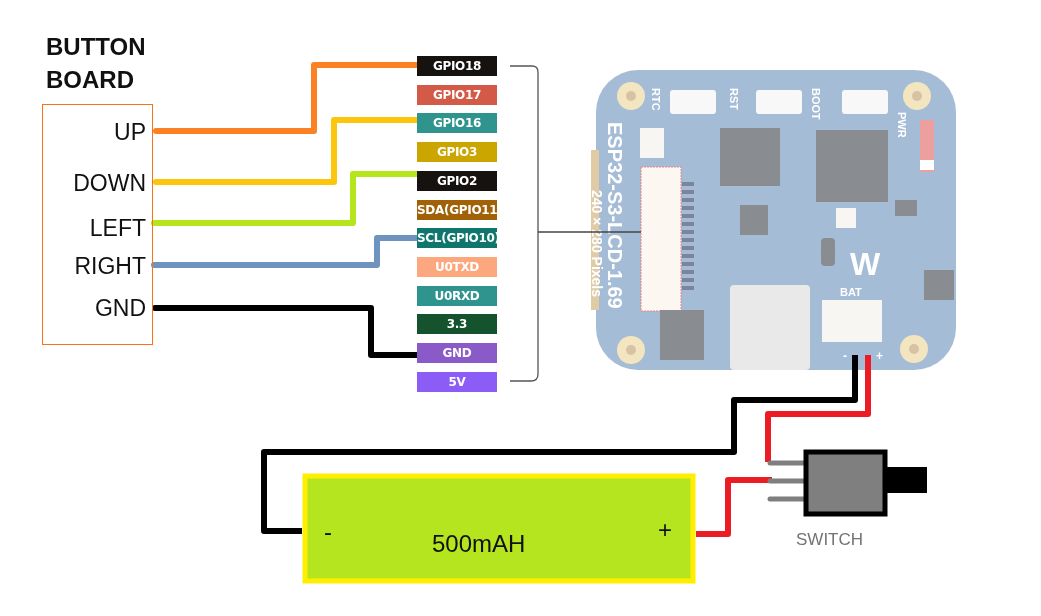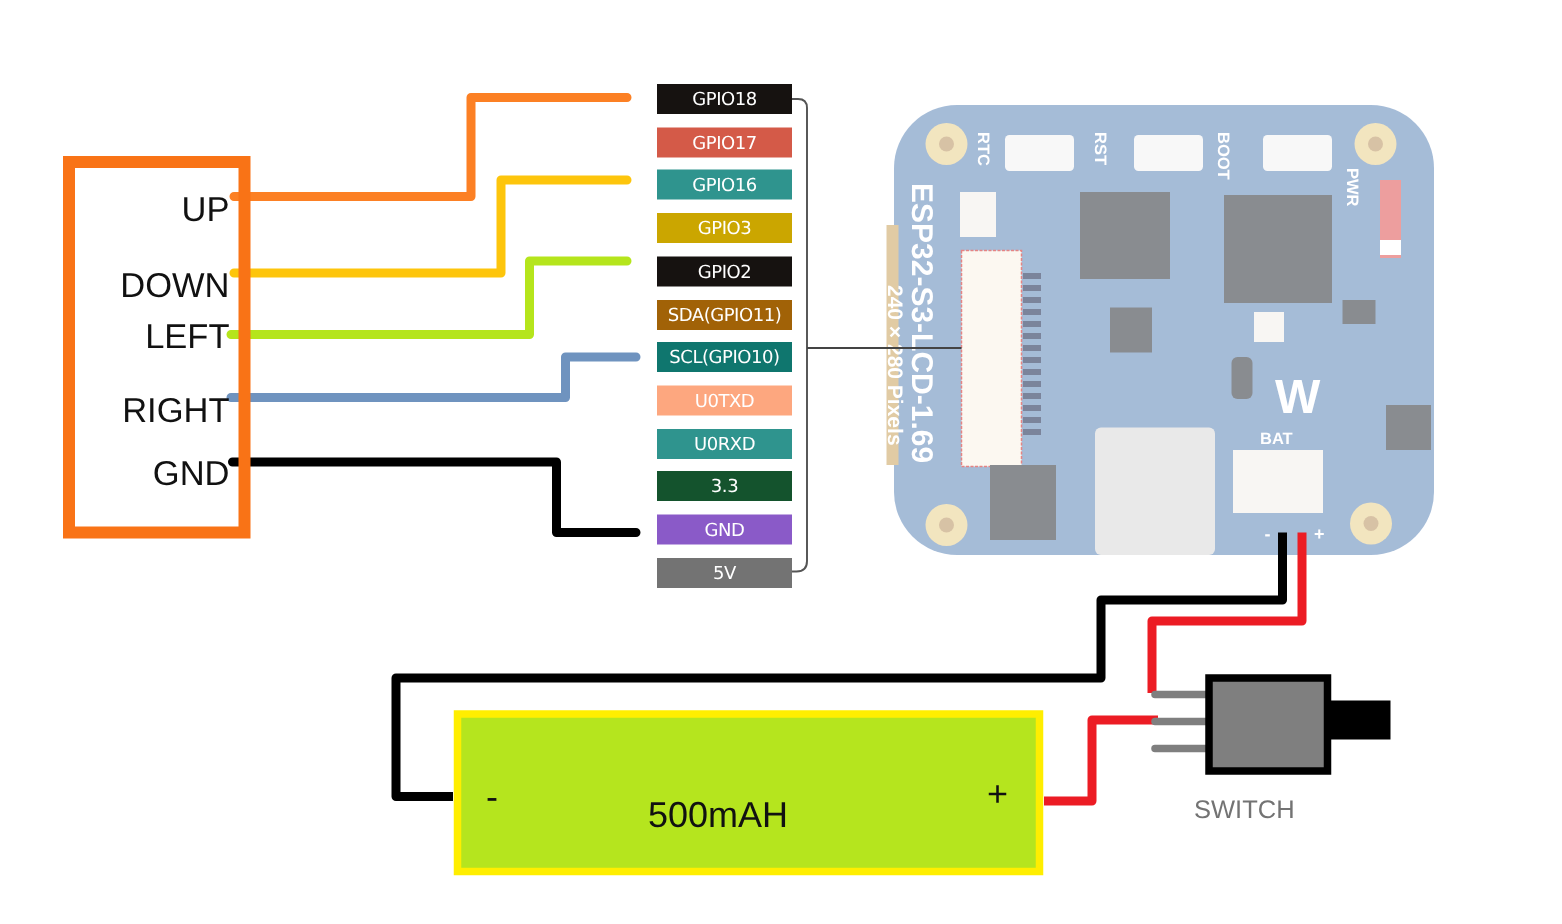--- a/index.html
+++ b/index.html
@@ -2,26 +2,26 @@
 <html><head>
 <meta charset="utf-8">
 <style>
   html, body { margin: 0; padding: 0; background: #ffffff; }
   body { width: 1041px; height: 616px; position: relative; overflow: hidden;
          font-family: "Liberation Sans", sans-serif; }
   #stage { position: absolute; left: 0; top: 0; width: 1041px; height: 616px; }
   .title { position: absolute; left: 46px; top: 30px; font-weight: bold; font-size: 24px;
            line-height: 33px; color: #111; font-family: "Liberation Sans", sans-serif; }
   .btnboard { position: absolute; left: 42px; top: 104px; width: 109px; height: 239px;
-              border: 8px solid #f97316; box-sizing: content-box; text-decoration: underline; }
+              border: 1px solid #f97316; box-sizing: content-box; text-decoration: underline; }
   .btnlabel { position: absolute; right: 6px; font-size: 23px; color: #111; text-align: right;
               font-family: "Liberation Sans", sans-serif; }
-  .pin { position: absolute; left: 438px; width: 90px; height: 20px; color: #fff;
+  .pin { position: absolute; left: 417px; width: 80px; height: 20px; color: #fff;
          font-size: 12px; line-height: 20px; text-align: center;
-         font-family: "DejaVu Sans", sans-serif; letter-spacing: -0.3px; }
+         font-family: "DejaVu Sans", sans-serif; letter-spacing: -0.3px; font-weight: bold; }
   .battery-text { position: absolute; font-size: 24px; color: #111; font-family: "Liberation Sans", sans-serif; }
   .switch-label { position: absolute; left: 796px; top: 530px; font-size: 17px; font-weight: normal;
                   color: #737373; font-family: "Liberation Sans", sans-serif; }
   .pcbtext { font-family: "Liberation Sans", sans-serif; font-weight: bold; fill: #ffffff; }
 </style>
 </head>
 <body>
 
 <div id="stage">
 
@@ -108,41 +108,45 @@
       <line x1="770" y1="463" x2="805" y2="463" stroke="#7f7f7f" stroke-width="5" stroke-linecap="round"></line>
       <line x1="770" y1="481" x2="805" y2="481" stroke="#7f7f7f" stroke-width="5" stroke-linecap="round"></line>
       <line x1="770" y1="499" x2="805" y2="499" stroke="#7f7f7f" stroke-width="5" stroke-linecap="round"></line>
       <rect x="806" y="452" width="79" height="62" fill="#7f7f7f" stroke="#000" stroke-width="5"></rect>
       <rect x="887" y="467" width="40" height="26" fill="#000"></rect>
     </g>
 
     <rect x="305" y="476" width="388" height="105" fill="#b5e51e" stroke="#ffee00" stroke-width="5"></rect>
   </svg>
 
+  <div class="title">
+    <div>BUTTON</div>
+    <div>BOARD</div>
+  </div>
   <div class="btnboard">
     <div class="btnlabel" style="top:14px">UP</div>
     <div class="btnlabel" style="top:65px">DOWN</div>
-    <div class="btnlabel" style="top:99px">LEFT</div>
+    <div class="btnlabel" style="top:110px">LEFT</div>
     <div class="btnlabel" style="top:148px">RIGHT</div>
     <div class="btnlabel" style="top:190px">GND</div>
   </div>
 
   <div id="pins">
       <div class="pin" style="top: 56px; background: rgb(22, 18, 16);">GPIO18</div>
       <div class="pin" style="top: 84.7px; background: rgb(212, 90, 72);">GPIO17</div>
       <div class="pin" style="top: 113.4px; background: rgb(47, 148, 142);">GPIO16</div>
       <div class="pin" style="top: 142.1px; background: rgb(203, 166, 0);">GPIO3</div>
       <div class="pin" style="top: 170.8px; background: rgb(22, 18, 16);">GPIO2</div>
       <div class="pin" style="top: 199.5px; background: #a16207;">SDA(GPIO11)</div>
       <div class="pin" style="top: 228.2px; background: #0f766e;">SCL(GPIO10)</div>
       <div class="pin" style="top: 256.9px; background: rgb(253, 167, 127);">U0TXD</div>
       <div class="pin" style="top: 285.6px; background: rgb(47, 148, 142);">U0RXD</div>
       <div class="pin" style="top: 314.3px; background: #14532d;">3.3</div>
       <div class="pin" style="top: 343px; background: rgb(138, 90, 200);">GND</div>
-      <div class="pin" style="top: 371.7px; background: #737373;">5V</div>
+      <div class="pin" style="top: 371.7px; background: #8b5cf6;">5V</div>
     </div>
 
   <div class="battery-text" style="left:432px;top:530px;">500mAH</div>
   <div class="battery-text" style="left:324px;top:518px;">-</div>
   <div class="battery-text" style="left:658px;top:516px;">+</div>
 
   <div class="switch-label">SWITCH</div>
 </div>
 
 </body></html>

